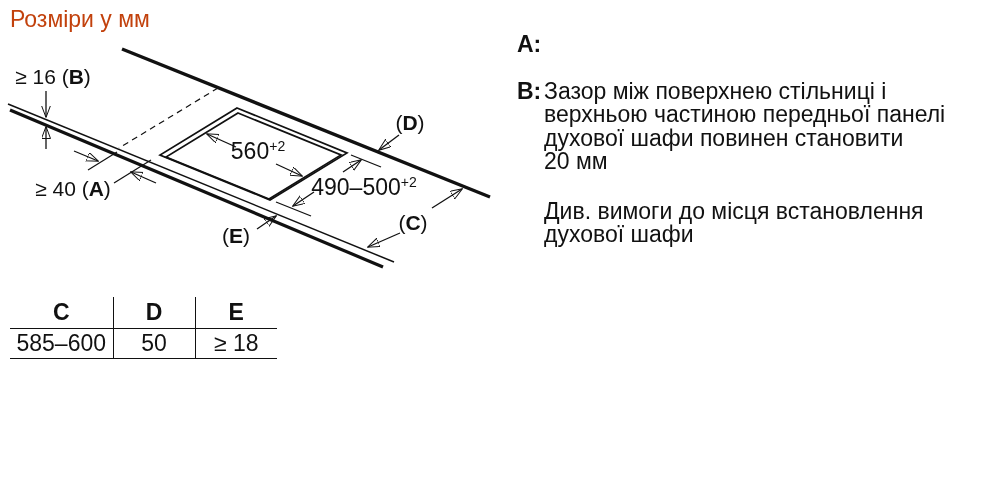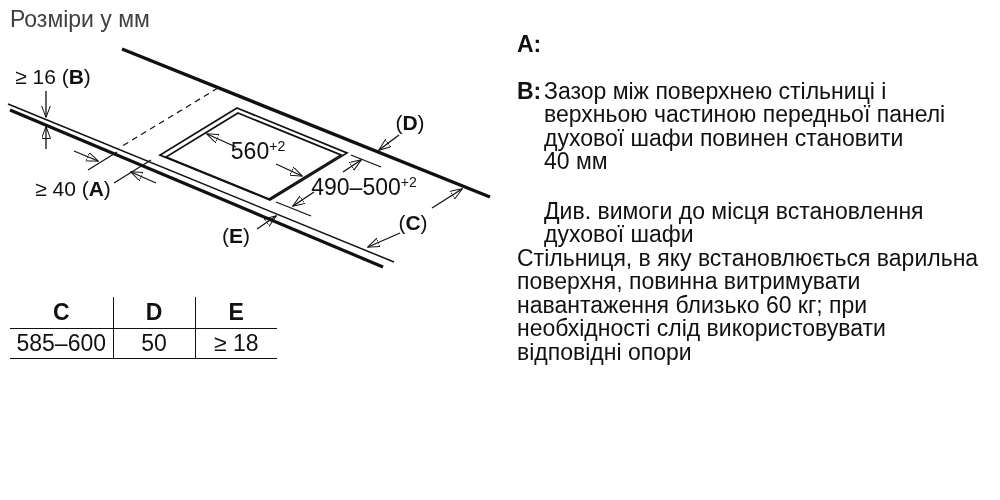--- a/index.html
+++ b/index.html
@@ -1,21 +1,21 @@
 <!DOCTYPE html>
 <html><head>
 <meta charset="utf-8">
 <style>
   * { margin:0; padding:0; box-sizing:border-box; }
   html,body { width:1000px; height:500px; background:#ffffff; overflow:hidden; }
   body { font-family:"Liberation Sans", sans-serif; color:#000; position:relative; }
 
   .page-title {
     position:absolute; left:10px; top:6px;
-    font-size:23px; line-height:26px; color:#404040;
+    font-size:23px; line-height:26px; color:#c2410c;
   }
 
   svg.diagram { position:absolute; left:0; top:40px; }
   svg.diagram line, svg.diagram polygon, svg.diagram path { stroke:#111; fill:none; }
   svg.diagram text { fill:#111; font-family:"Liberation Sans", sans-serif; }
   .dim-label { font-size:21px; }
   .dim-num   { font-size:23px; }
   .bold { font-weight:bold; }
   .sup  { font-size:14px; }
 
@@ -34,21 +34,21 @@
 
   .notes {
     position:absolute; left:517px; top:33px; width:482px;
     font-size:23px; line-height:23.5px; color:#111;
   }
   .note { display:flex; }
   .note-label { width:27px; flex:none; font-weight:bold; }
   .note-body  { white-space:pre; }
   .note-a { margin-bottom:23px; }
   .note-b { margin-bottom:26px; }
-  .note-see { }
+  .note-see { margin-bottom:19px; }
 </style>
 </head>
 <body>
 
 <div class="page-title">Розміри у мм</div>
 
 <svg class="diagram" width="500" height="235" viewBox="0 40 500 235">
   <defs>
     <marker id="arw" markerWidth="13" markerHeight="10" refX="11.5" refY="4.5" orient="auto-start-reverse" markerUnits="userSpaceOnUse">
       <path d="M0,0 L12,4.5 L0,9 z" fill="#111" stroke="none"></path>
@@ -109,27 +109,20 @@
 
 <div class="notes">
   <div class="note note-a">
     <span class="note-label">А:</span>
   </div>
   <div class="note note-b">
     <span class="note-label">В:</span>
     <span class="note-body">Зазор між поверхнею стільниці і
 верхньою частиною передньої панелі
 духової шафи повинен становити
-40 мм</span>
+20 мм</span>
   </div>
   <div class="note note-see">
     <span class="note-label"></span>
     <span class="note-body">Див. вимоги до місця встановлення
 духової шафи</span>
   </div>
-  <div class="note">
-    <span class="note-body">Стільниця, в яку встановлюється варильна
-поверхня, повинна витримувати
-навантаження близько 60 кг; при
-необхідності слід використовувати
-відповідні опори</span>
-  </div>
 </div>
 
 </body></html>

